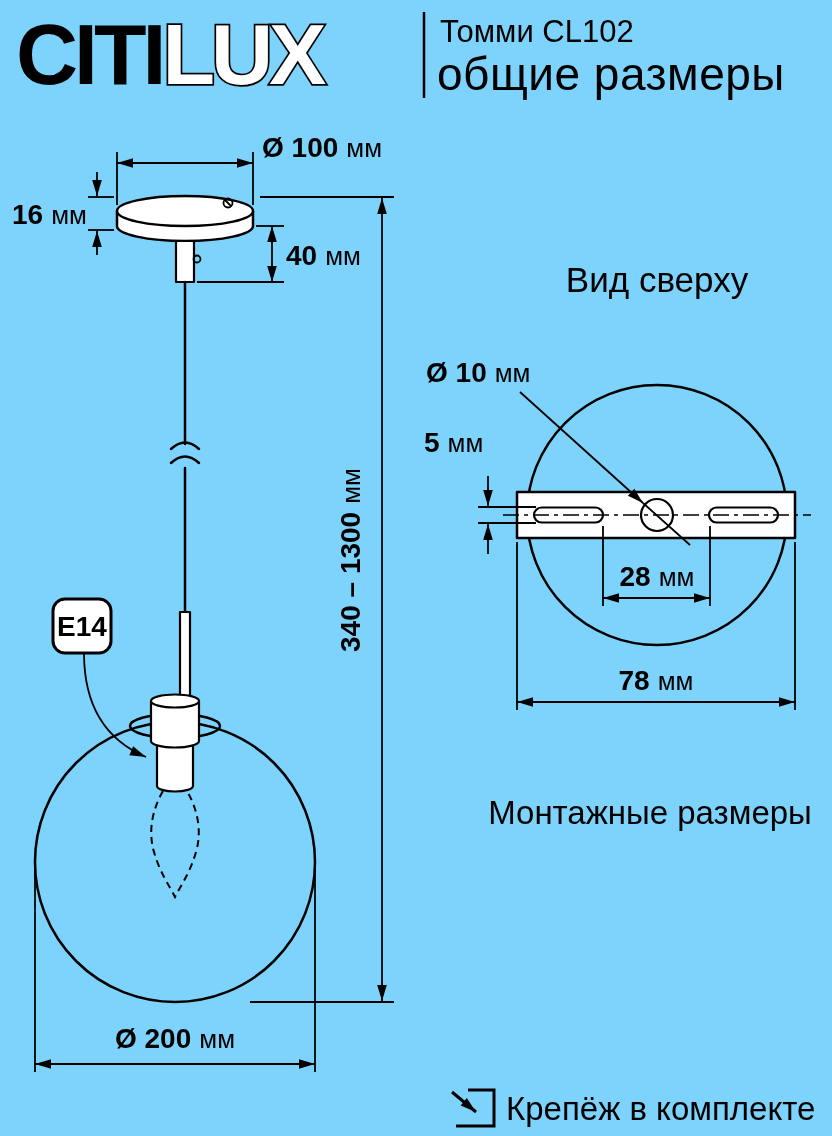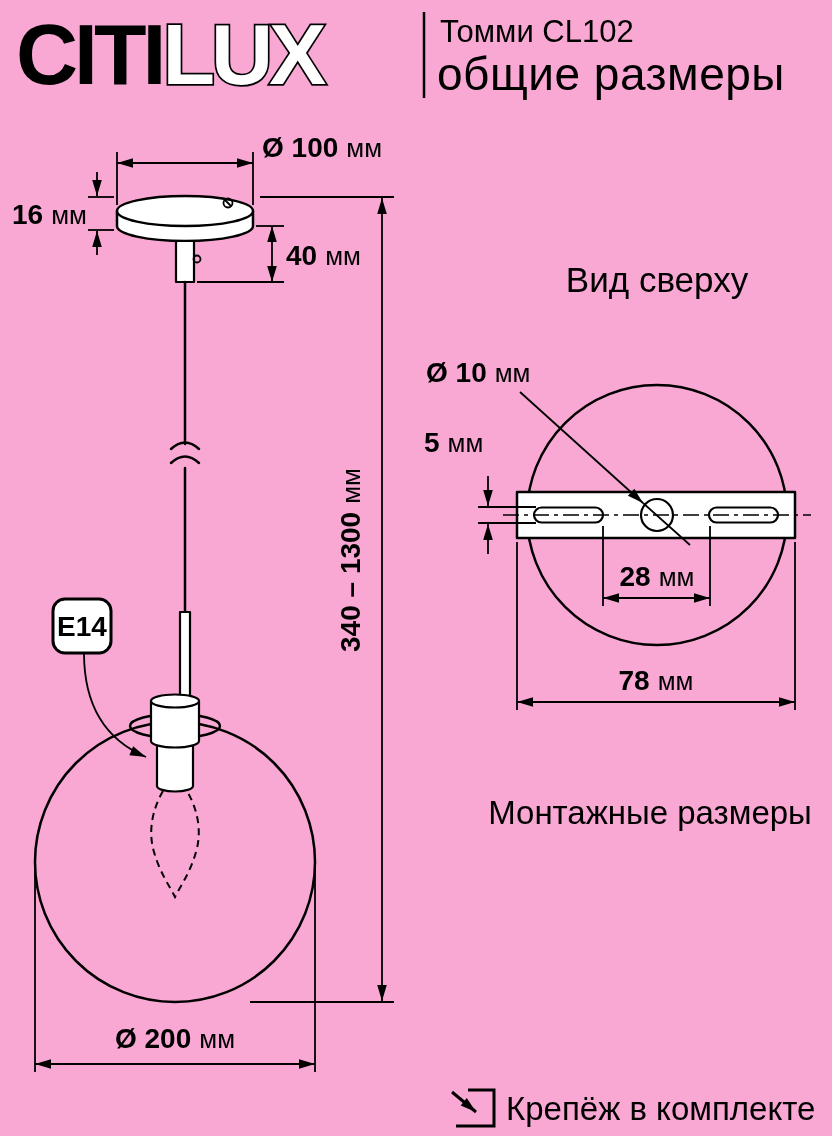--- a/index.html
+++ b/index.html
@@ -1,17 +1,17 @@
 <!DOCTYPE html>
 <html><head>
 <meta charset="utf-8">
 <style>
   html,body { margin:0; padding:0; background:#ffffff; }
   .page {
-    position:relative; width:832px; height:1136px; background:#f9a8d4;
+    position:relative; width:832px; height:1136px; background:#7dd3fc;
     font-family:"Liberation Sans", sans-serif; overflow:hidden;
   }
   svg { display:block; }
   text { fill:#000; font-family:"Liberation Sans", sans-serif; }
 
   
   .logo { font-size:86px; font-weight:bold; letter-spacing:-4px; }
   .logo-solid  { fill:#000; }
   .logo-outline{ fill:#fff; stroke:#000; stroke-width:3.4px; paint-order:stroke fill; }
   .h-model { font-size:31px; }

